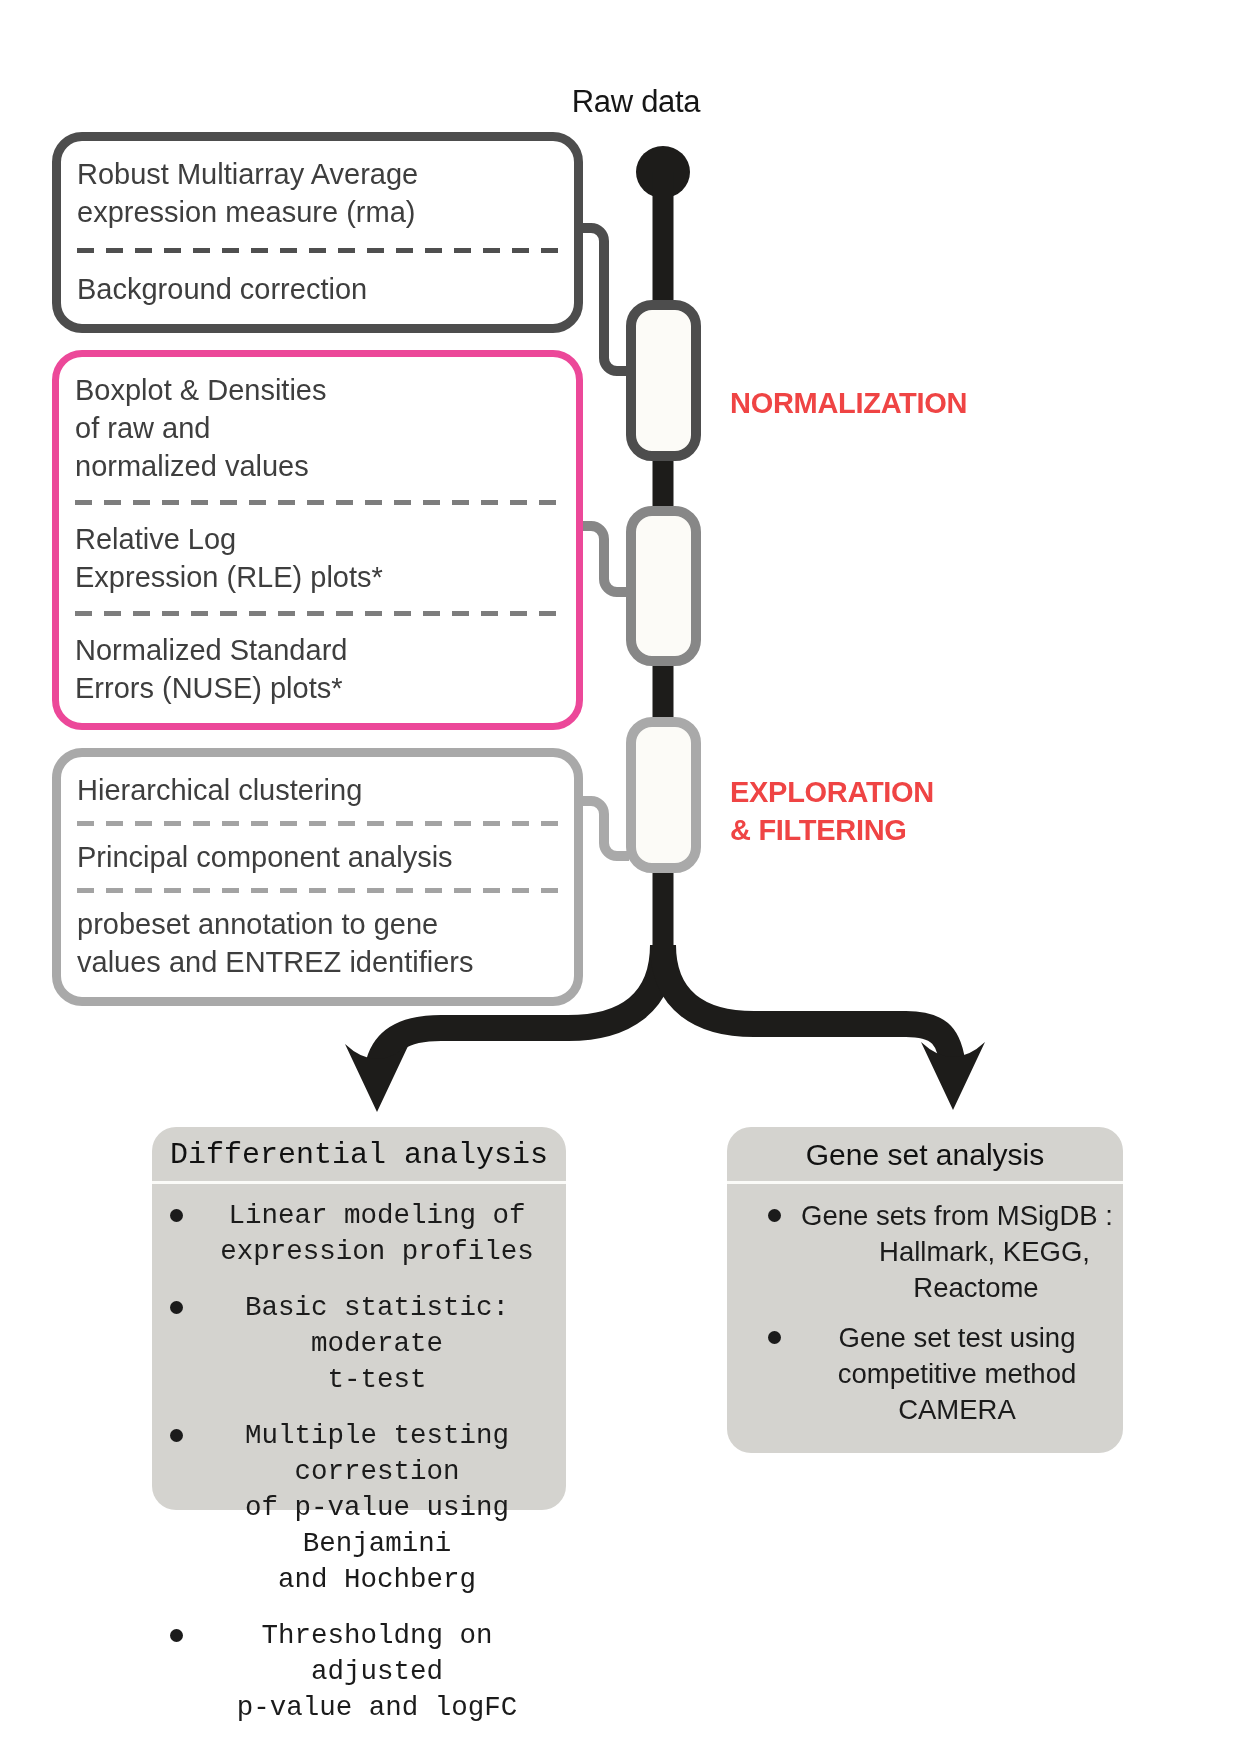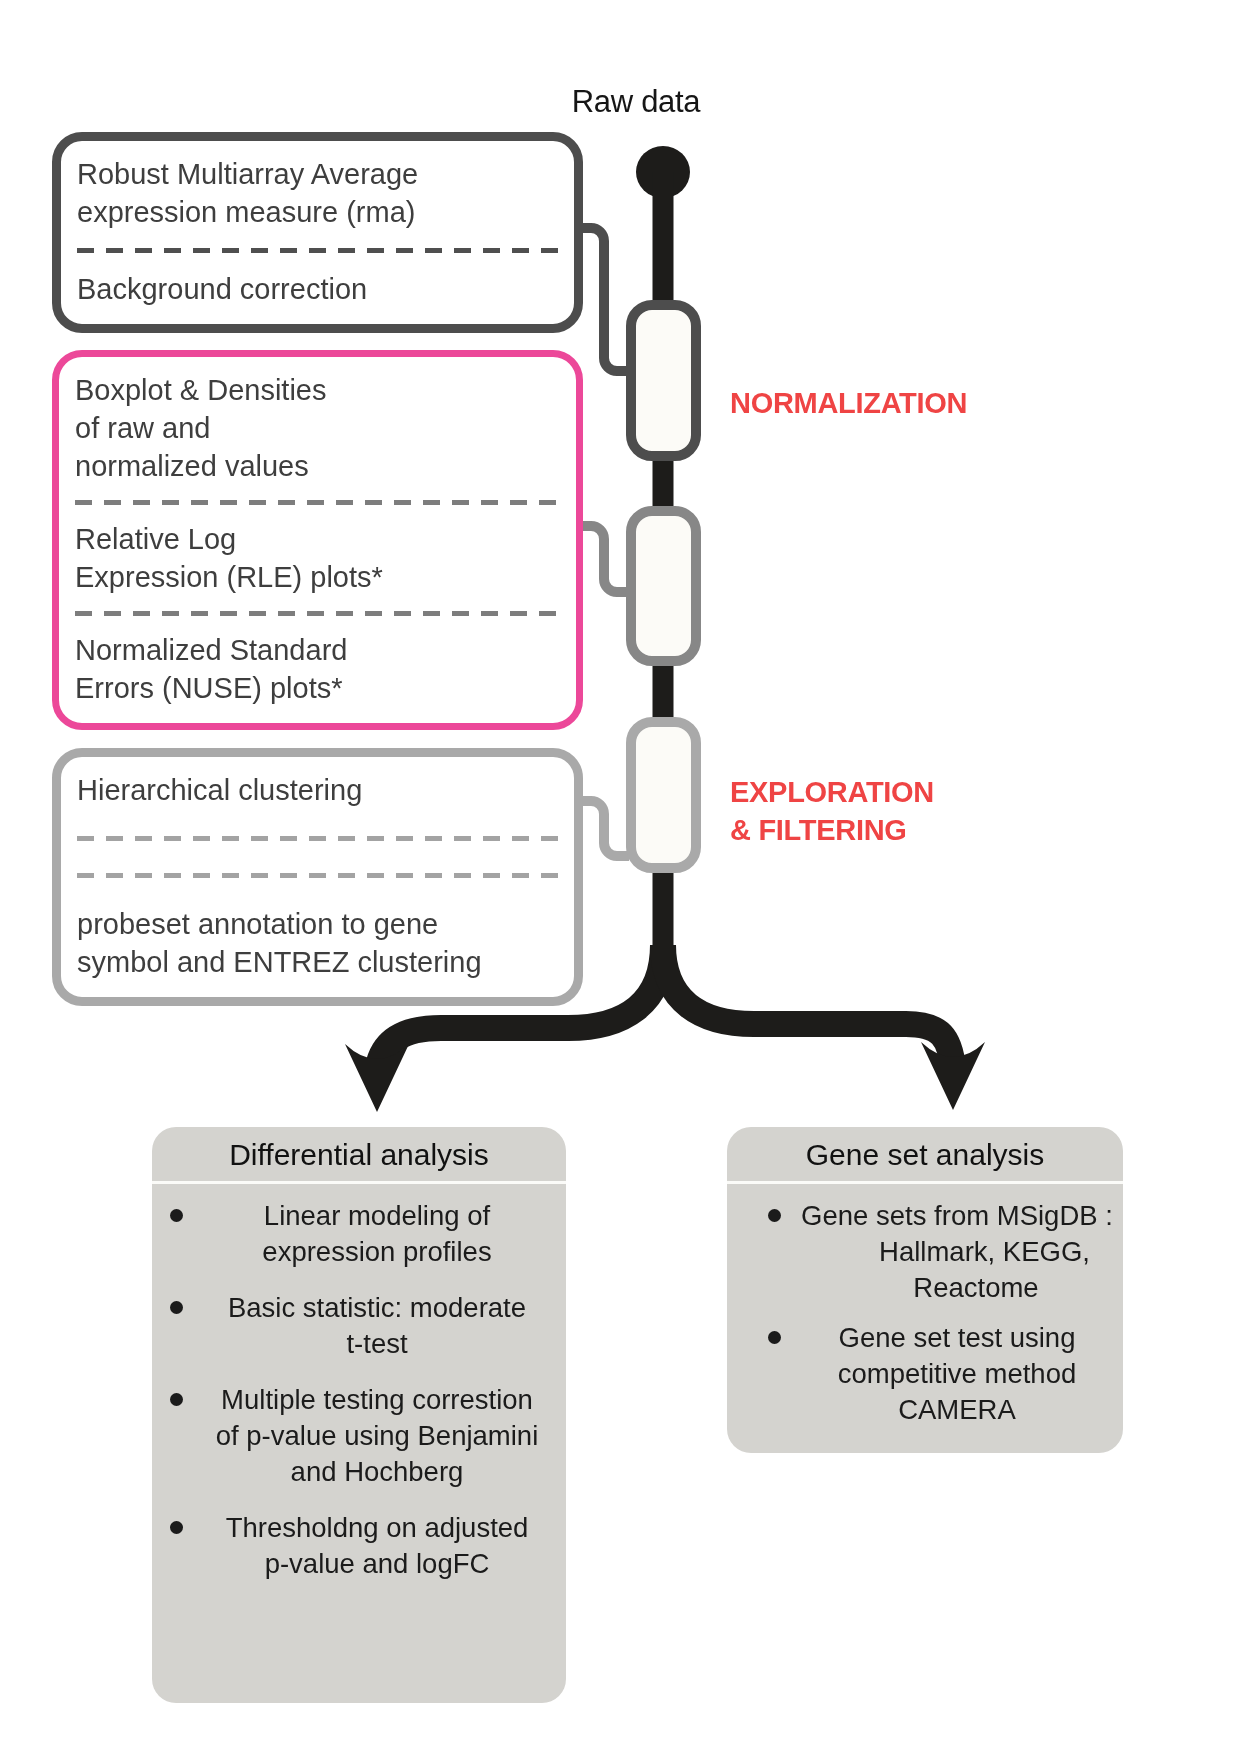--- a/index.html
+++ b/index.html
@@ -40,21 +40,21 @@
     font-size:29px;font-weight:bold;color:#ef4444;letter-spacing:-0.3px;line-height:38px;white-space:nowrap;
   }
   .stage-label.s1{top:384px;}
   .stage-label.s2{top:572px;}
   .stage-label.s3{top:773px;}
   
   .result-box{
     position:absolute;box-sizing:border-box;background:#d4d3cf;border-radius:24px;z-index:2;
     color:#1b1b1b;
   }
-  .result-box.diff{left:152px;top:1127px;width:414px;height:576px;}
+  .result-box.diff{left:152px;top:1127px;width:414px;height:383px;font-family:Liberation Mono, monospace;}
   .result-box.gene{left:727px;top:1127px;width:396px;height:326px;}
   .result-title{
     font-size:30px;font-weight:normal;color:#111;text-align:center;
     padding:11px 10px 9px 10px;
   }
   .result-divider{height:3px;background:#fbfbf8;}
   ul.bullets{
     list-style:none;margin:14px 0 0 0;font-size:27.5px;line-height:36px;
   }
   .result-box.diff ul.bullets{padding:0 10px 0 46px;}
@@ -119,24 +119,27 @@
       <div>
         <div>Normalized Standard</div>
         <div>Errors (NUSE) plots*</div>
       </div>
     </div>
   <div class="flow-box b3" style="--dash:#a3a3a3;">
       <div>
         <div>Hierarchical clustering</div>
       </div>
       <div class="dash"></div>
+      <div>
+        <div>Principal component analysis</div>
+      </div>
       <div class="dash"></div>
       <div>
         <div>probeset annotation to gene</div>
-        <div>symbol and ENTREZ clustering</div>
+        <div>values and ENTREZ identifiers</div>
       </div>
     </div>
 
   <div class="node n1"></div>
   <div class="node n2"></div>
   <div class="node n3"></div>
 
   <div class="stage-label s1">
     <span>NORMALIZATION</span>
   </div>

